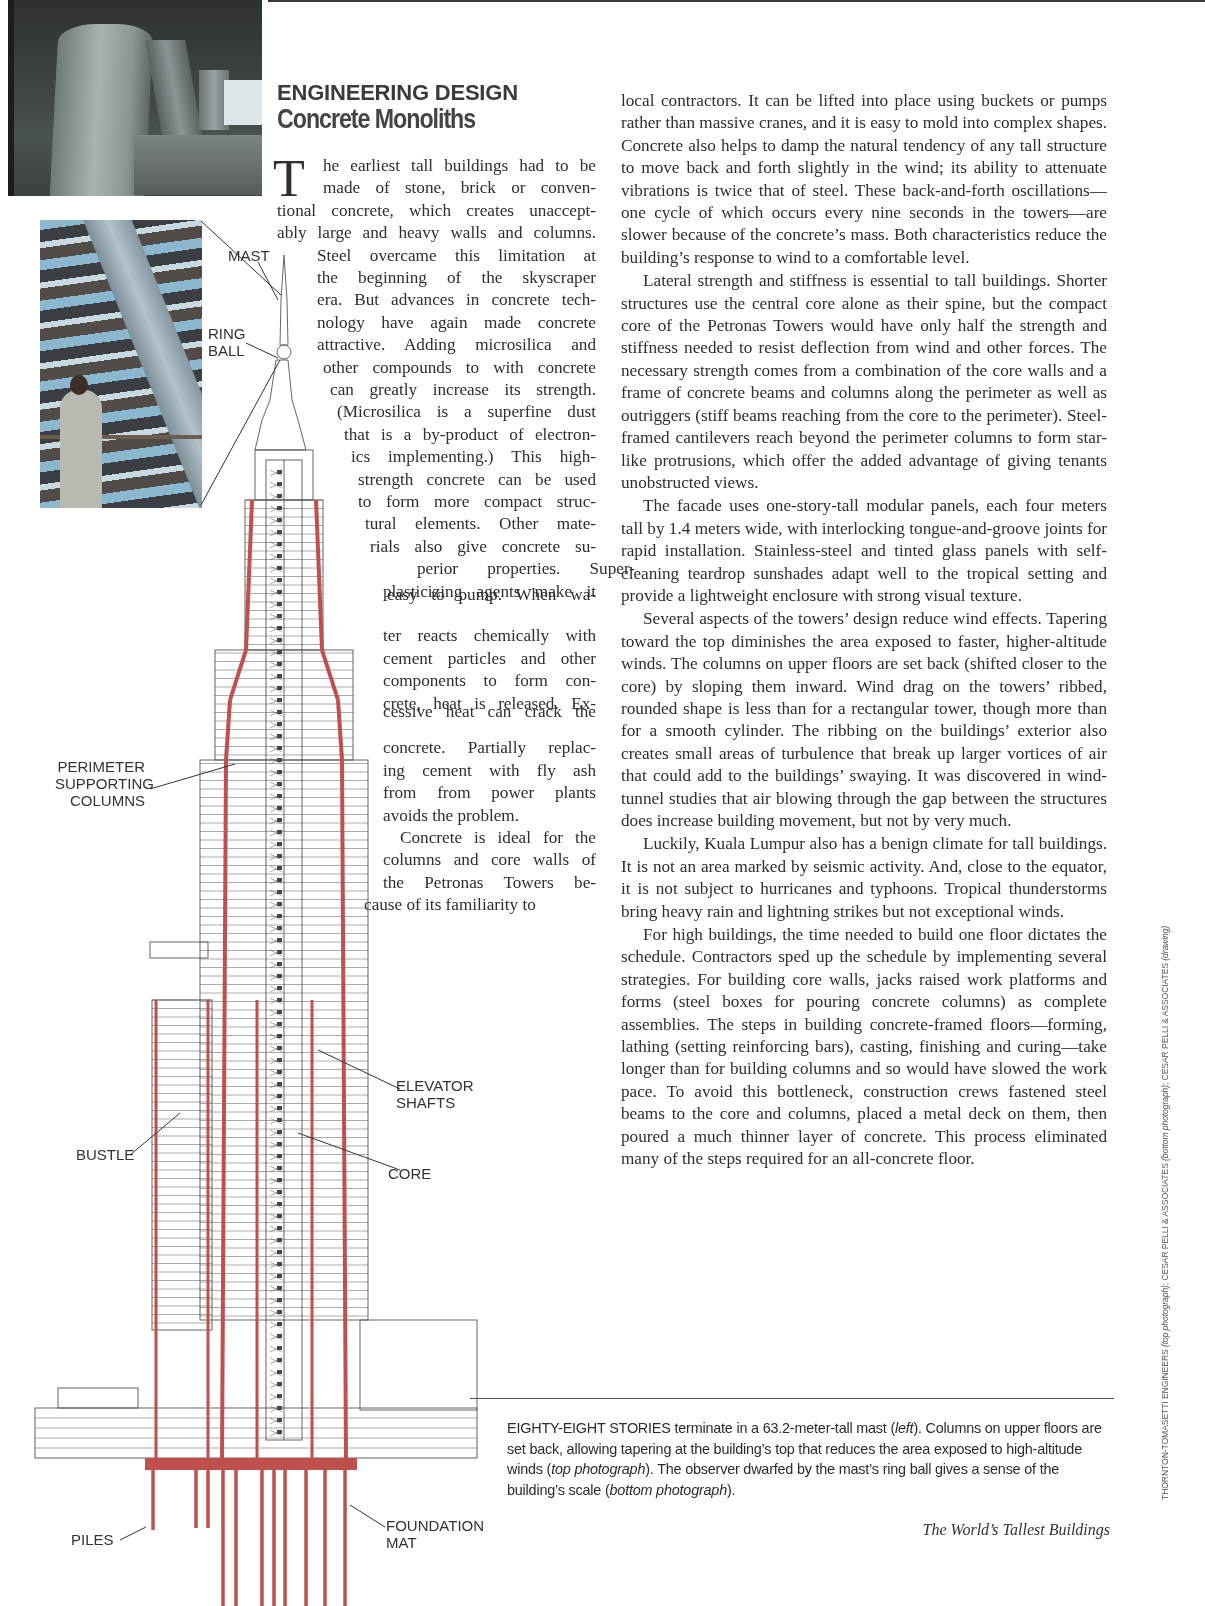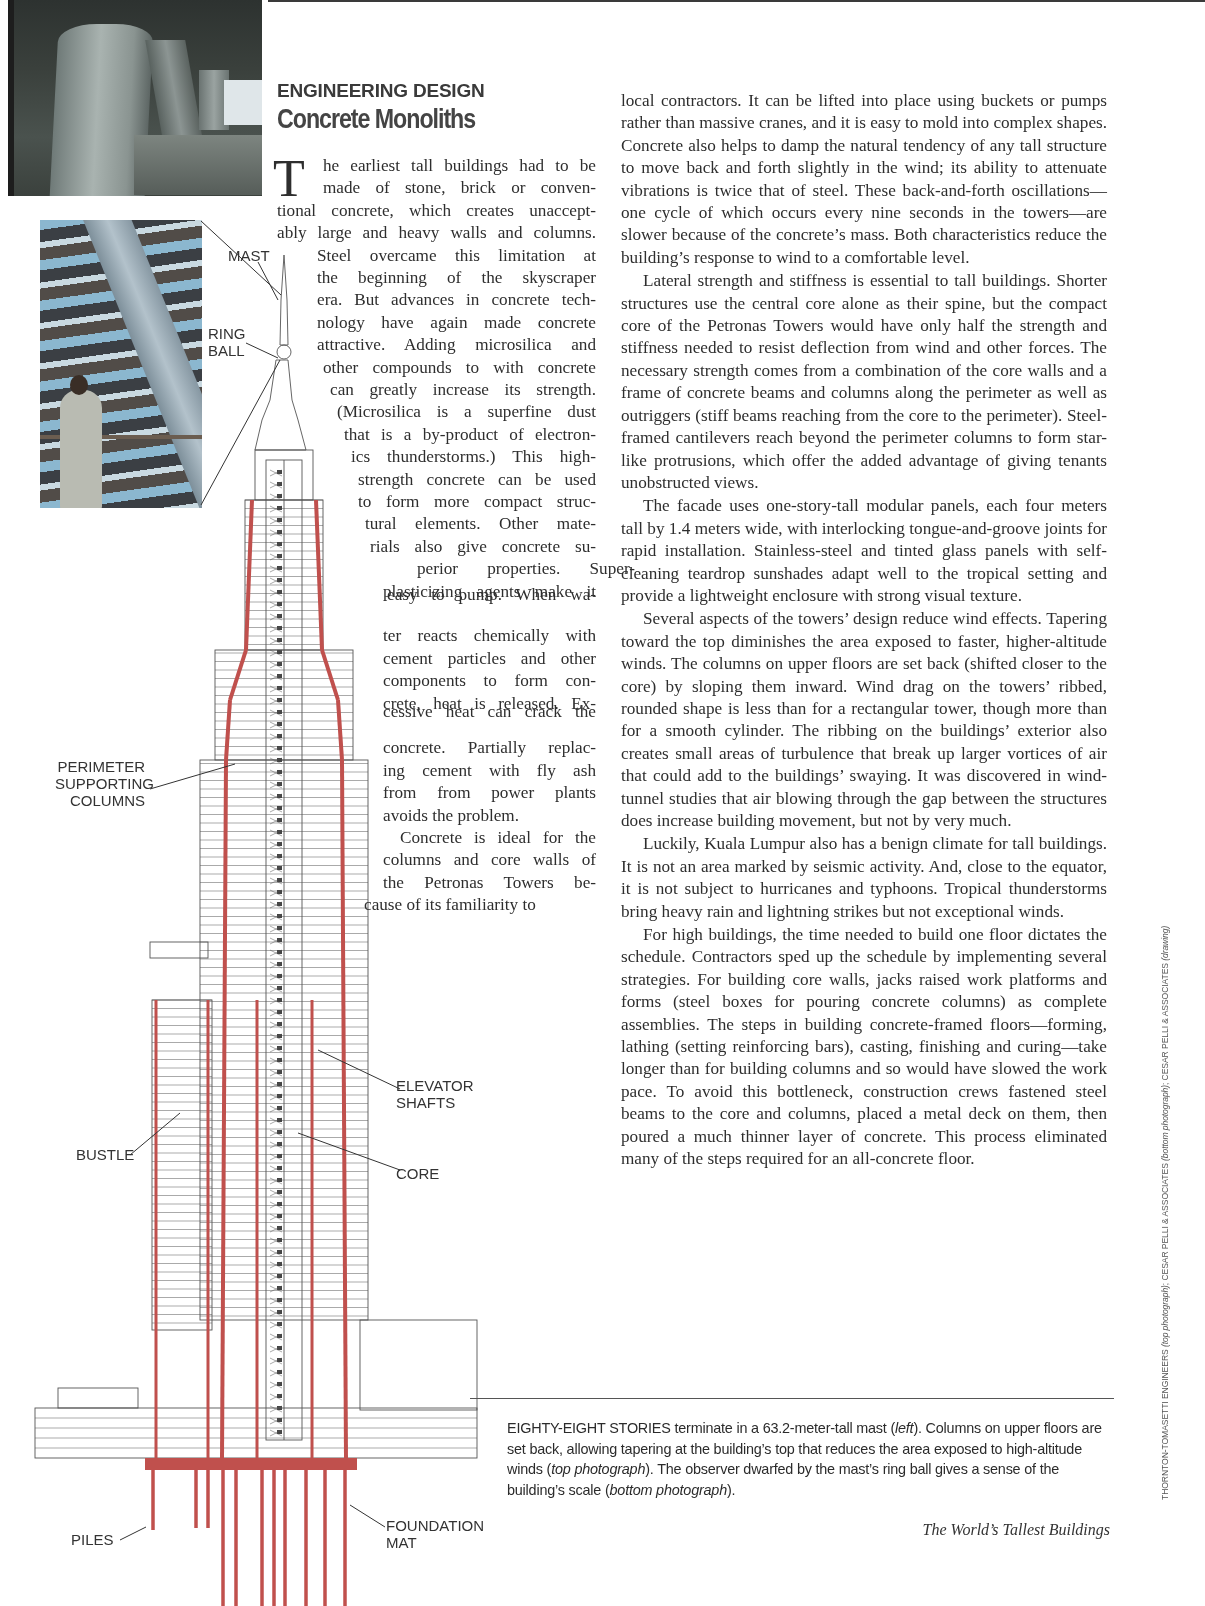--- a/index.html
+++ b/index.html
@@ -18,21 +18,21 @@
 
   .photo-bottom { left:40px; top:220px; width:162px; height:288px; overflow:hidden;
     background: repeating-linear-gradient(172deg,#8bb7cf 0px,#8bb7cf 10px,#3b3f44 10px,#3b3f44 22px,#c9d9e1 22px,#c9d9e1 28px,#514c48 28px,#514c48 40px);
   }
   .photo-bottom .beam { position:absolute; left:35px; top:-20px; width:45px; height:340px; background:linear-gradient(90deg,#7d8f9a,#b3c2cb,#8697a2); transform:rotate(-22deg); transform-origin:top left; }
   .photo-bottom .person { position:absolute; left:20px; top:170px; width:42px; height:120px; background:#b9bbb2; border-radius:18px 18px 4px 4px; }
   .photo-bottom .head { position:absolute; left:30px; top:155px; width:18px; height:20px; background:#3a2e26; border-radius:50%; }
   .photo-bottom .rail { position:absolute; left:0; top:215px; width:162px; height:4px; background:#6b5d50; }
 
   
-  .kicker { left:277px; top:80px; font-family:"Liberation Sans", sans-serif; font-weight:bold; font-size:19px; letter-spacing:-0.2px; color:#3a3a3a; }
+  .kicker { left:277px; top:80px; font-family:"Liberation Sans", sans-serif; font-weight:bold; font-size:22px; letter-spacing:-0.2px; color:#3a3a3a; }
   .title { left:277px; top:104px; font-family:"Liberation Sans", sans-serif; font-weight:bold; font-size:27px; letter-spacing:-1.2px; color:#444; transform:scaleX(0.86); transform-origin:left top; }
 
   .body-text { font-size:17.2px; line-height:22.4px; color:#2e2e2e; }
   .line { position:absolute; white-space:nowrap; text-align:justify; text-align-last:justify; }
   .dropcap { position:absolute; left:273px; top:155px; font-size:52px; line-height:48px; color:#2e2e2e; }
 
   
   .rcol { left:620px; top:89px; width:488px; }
   .rcol p { margin:1px; text-align:justify; }
   .rcol p.indent { text-indent:22px; }
@@ -515,21 +515,21 @@
 <div class="label" style="left:55px;top:758px;text-align:right;width:90px;">
   <div>PERIMETER</div>
   <div>SUPPORTING</div>
   <div>COLUMNS</div>
 </div>
 <div class="label" style="left:396px;top:1077px;">
   <div>ELEVATOR</div>
   <div>SHAFTS</div>
 </div>
 <div class="label" style="left:76px;top:1146px;">BUSTLE</div>
-<div class="label" style="left:396px;top:1165px;">CORE</div>
+<div class="label" style="left:388px;top:1165px;">CORE</div>
 <div class="label" style="left:386px;top:1517px;">
   <div>FOUNDATION</div>
   <div>MAT</div>
 </div>
 <div class="label" style="left:71px;top:1531px;">PILES</div>
 
 <div class="abs kicker">ENGINEERING DESIGN</div>
 <div class="abs title">Concrete Monoliths</div>
 
 <div class="dropcap">T</div>
@@ -540,21 +540,21 @@
     <div class="line" style="left: 277px; top: 222.2px; width: 319px; white-space: normal;">ably large and heavy walls and columns.</div>
     <div class="line" style="left: 317px; top: 244.6px; width: 279px; white-space: normal;">Steel overcame this limitation at</div>
     <div class="line" style="left: 317px; top: 267px; width: 279px; white-space: normal;">the beginning of the skyscraper</div>
     <div class="line" style="left: 317px; top: 289.4px; width: 279px; white-space: normal;">era. But advances in concrete tech-</div>
     <div class="line" style="left: 317px; top: 311.8px; width: 279px; white-space: normal;">nology have again made concrete</div>
     <div class="line" style="left: 317px; top: 334.2px; width: 279px; white-space: normal;">attractive. Adding microsilica and</div>
     <div class="line" style="left: 323px; top: 356.6px; width: 273px; white-space: normal;">other compounds to with concrete</div>
     <div class="line" style="left: 330px; top: 379px; width: 266px; white-space: normal;">can greatly increase its strength.</div>
     <div class="line" style="left: 337px; top: 401.4px; width: 259px; white-space: normal;">(Microsilica is a superfine dust</div>
     <div class="line" style="left: 344px; top: 423.8px; width: 252px; white-space: normal;">that is a by-product of electron-</div>
-    <div class="line" style="left: 351px; top: 446.2px; width: 245px; white-space: normal;">ics thunderstorms.) This high-</div>
+    <div class="line" style="left: 351px; top: 446.2px; width: 245px; white-space: normal;">ics implementing.) This high-</div>
     <div class="line" style="left: 358px; top: 468.6px; width: 238px; white-space: normal;">strength concrete can be used</div>
     <div class="line" style="left: 358px; top: 491px; width: 238px; white-space: normal;">to form more compact struc-</div>
     <div class="line" style="left: 365px; top: 513.4px; width: 231px; white-space: normal;">tural elements. Other mate-</div>
     <div class="line" style="left: 370px; top: 535.8px; width: 226px; white-space: normal;">rials also give concrete su-</div>
     <div class="line" style="left: 398px; top: 558.2px; width: 218px; white-space: normal; margin-left: 19px;">perior properties. Super-</div>
     <div class="line" style="left: 383px; top: 580.6px; width: 213px; white-space: normal;">plasticizing agents make it</div>
     <div class="line" style="left: 387px; top: 584px; width: 209px; white-space: normal;">easy to pump. When wa-</div>
     <div class="line" style="left: 383px; top: 625.4px; width: 213px; white-space: normal;">ter reacts chemically with</div>
     <div class="line" style="left: 383px; top: 647.8px; width: 213px; white-space: normal;">cement particles and other</div>
     <div class="line" style="left: 383px; top: 670.2px; width: 213px; white-space: normal;">components to form con-</div>

